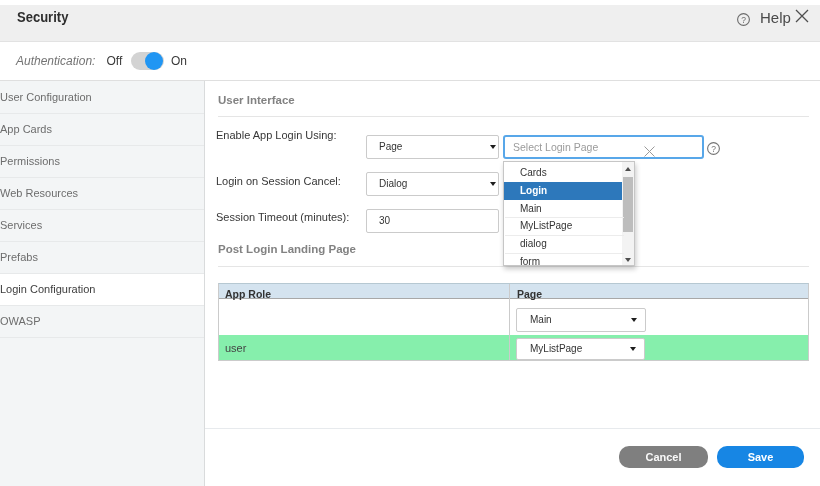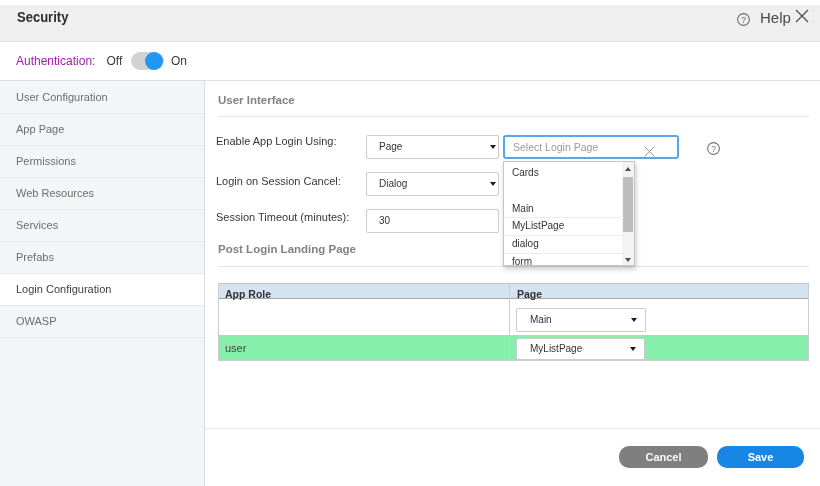--- a/index.html
+++ b/index.html
@@ -3,44 +3,44 @@
 <meta charset="utf-8">
 <style>
 * { margin:0; padding:0; box-sizing:border-box; }
 html,body { width:820px; height:486px; background:#fff; font-family:"Liberation Sans", sans-serif; overflow:hidden; }
 .abs { position:absolute; }
 
 #header { left:0; top:5px; width:820px; height:37px; background:#efefef; border-bottom:1px solid #e2e2e2; }
 #title { left:17px; top:10px; font-size:14px; line-height:14px; font-weight:700; color:#2e2e2e; transform:scaleX(0.93); transform-origin:0 0; }
 
 #authrow { left:0; top:43px; width:820px; height:38px; background:#fff; border-bottom:1px solid #dfdfdf; }
-#authlabel { left:16px; top:54.5px; font-size:12px; line-height:12px; color:#a21caf; }
+#authlabel { left:16px; top:54.5px; font-size:12px; line-height:12px; color:#737373;font-style:italic; }
 #offlabel { left:106.5px; top:54.5px; font-size:12px; line-height:12px; color:#3a3a3a; }
 #onlabel { left:171px; top:54.5px; font-size:12px; line-height:12px; color:#3a3a3a; }
 #toggle { left:131px; top:52px; width:33px; height:18px; background:#d3d3d3; border-radius:9px; }
 #knob { left:145px; top:52px; width:18px; height:18px; background:#2196f3; border-radius:50%; }
 
 #sidebar { left:0; top:81px; width:205px; height:405px; background:#f3f5f6; border-right:1px solid #d9dbdc; }
-.sitem { position:absolute; left:0; width:204px; height:32px; line-height:30px; padding-left:16px; font-size:11px; color:#6d6d6d; border-bottom:1px solid #e7e9ea; }
+.sitem { position:absolute; left:0; width:204px; height:32px; line-height:30px; padding-left:0; font-size:11px; color:#6d6d6d; border-bottom:1px solid #e7e9ea; }
 .sitem.sel { background:#fff; color:#3d3d3d; width:204px; }
 
 .chead { position:absolute; left:218px; font-size:11.5px; line-height:11.5px; font-weight:700; color:#828282; }
 .crule { position:absolute; left:218px; width:591px; height:1px; background:#e5e5e5; }
 
 .flabel { position:absolute; left:216px; font-size:11px; line-height:11px; color:#373737; }
 
 .sbox { position:absolute; background:#fff; border:1px solid #cbcbcb; border-radius:2px; }
 .sbox .txt { position:absolute; left:12px; top:50%; margin-top:-5px; font-size:10px; line-height:10px; color:#333; }
 .caret { position:absolute; right:2.5px; top:50%; margin-top:-2px; width:0; height:0; border-left:3.5px solid transparent; border-right:3.5px solid transparent; border-top:4.5px solid #1d1d1d; }
 
-#loginpage { left:503px; top:135px; width:176px; height:24px; background:#fff; border:2px solid #58a7e9; border-radius:3px; }
+#loginpage { left:503px; top:135px; width:201px; height:24px; background:#fff; border:2px solid #58a7e9; border-radius:3px; }
 #loginpage .ph { position:absolute; left:8px; top:5px; font-size:10.5px; line-height:10.5px; color:#9b9b9b; }
 
 #dd { left:503px; top:161px; width:132px; height:105px; background:#fff; border:1px solid #c6c6c6; box-shadow:1px 3px 5px rgba(0,0,0,0.22); z-index:5; }
-.dditem { position:absolute; left:0; width:118px; height:17.8px; line-height:17.8px; padding-left:8px; font-size:10px; color:#333; }
+.dditem { position:absolute; left:0; width:118px; height:17.8px; line-height:17.8px; padding-left:16px; font-size:10px; color:#333; }
 .dditem.sel { background:#2d78bb; color:#fff; font-weight:700; }
 #ddsb { position:absolute; right:0; top:0; width:12px; height:103px; background:#f3f3f3; }
 #ddthumb { position:absolute; right:1px; top:15px; width:10px; height:55px; background:#bdbdbd; }
 .sbarrow { position:absolute; right:3px; width:0; height:0; border-left:3px solid transparent; border-right:3px solid transparent; }
 
 #tbl { left:218px; top:283px; width:591px; height:78px; border:1px solid #cbcbcb; border-top:1px solid #b6c8d2; }
 #th { position:absolute; left:0; top:0; width:589px; height:15px; background:#d4e3ef; border-bottom:1px solid #a8a8a8; }
 .tc1 { position:absolute; left:6px; }
 .tc2 { position:absolute; left:298px; }
 #tcol { position:absolute; left:290px; top:0; width:1px; height:76px; background:#cbcbcb; }
@@ -73,32 +73,32 @@
 
 <div id="authrow" class="abs"></div>
 <div id="authlabel" class="abs">Authentication:</div>
 <div id="offlabel" class="abs">Off</div>
 <div id="toggle" class="abs"></div>
 <div id="knob" class="abs"></div>
 <div id="onlabel" class="abs">On</div>
 
 <div id="sidebar" class="abs"></div>
 <div class="sitem" style="top:82px;">User Configuration</div>
-<div class="sitem" style="top:114px;">App Page</div>
+<div class="sitem" style="top:114px;">App Cards</div>
 <div class="sitem" style="top:146px;">Permissions</div>
 <div class="sitem" style="top:178px;">Web Resources</div>
 <div class="sitem" style="top:210px;">Services</div>
 <div class="sitem" style="top:242px;">Prefabs</div>
 <div class="sitem sel" style="top:274px;">Login Configuration</div>
 <div class="sitem" style="top:306px;">OWASP</div>
 
 <div class="chead" style="top:95px;">User Interface</div>
 <div class="crule" style="top:116px;"></div>
 
-<div class="flabel" style="top:136px;">Enable App Login Using:</div>
+<div class="flabel" style="top:130px;">Enable App Login Using:</div>
 <div class="sbox" style="left:366px; top:135px; width:133px; height:24px;">
     <span class="txt">Page</span>
     <span class="caret"></span>
   </div>
 <div id="loginpage" class="abs">
     <span class="ph">Select Login Page</span>
   </div>
 <div class="abs" style="left:644px; top:142.5px; z-index:6;">
   <svg width="11" height="11" viewBox="0 0 11 11">
       <path d="M0.5 0.5 L10.5 10.5 M10.5 0.5 L0.5 10.5" stroke="#9a9a9a" stroke-width="1"></path>
@@ -120,20 +120,21 @@
 <div class="flabel" style="top:212px;">Session Timeout (minutes):</div>
 <div class="sbox" style="left:366px; top:209px; width:133px; height:24px;">
     <span class="txt">30</span>
   </div>
 
 <div class="chead" style="top:243.5px;">Post Login Landing Page</div>
 <div class="crule" style="top:266px;"></div>
 
 <div id="dd" class="abs">
   <div class="dditem" style="top:2px;">Cards</div>
+  <div class="dditem sel" style="top:19.8px;">Login</div>
   <div class="dditem" style="top:37.6px;">Main</div>
   <div class="dditem" style="top:55.4px;">MyListPage</div>
   <div class="dditem" style="top:73.2px;">dialog</div>
   <div class="dditem" style="top:91px;">form</div>
   <div id="ddsb"></div>
   <div id="ddthumb"></div>
   <span class="sbarrow" style="top:5px; border-bottom:4px solid #4d4d4d;"></span>
   <span class="sbarrow" style="bottom:3px; border-top:4px solid #4d4d4d;"></span>
     <div style="position:absolute; left:1px; top:55.4px; width:119px; height:1px; background:#ececec;"></div>
     <div style="position:absolute; left:1px; top:73.2px; width:119px; height:1px; background:#ececec;"></div>

